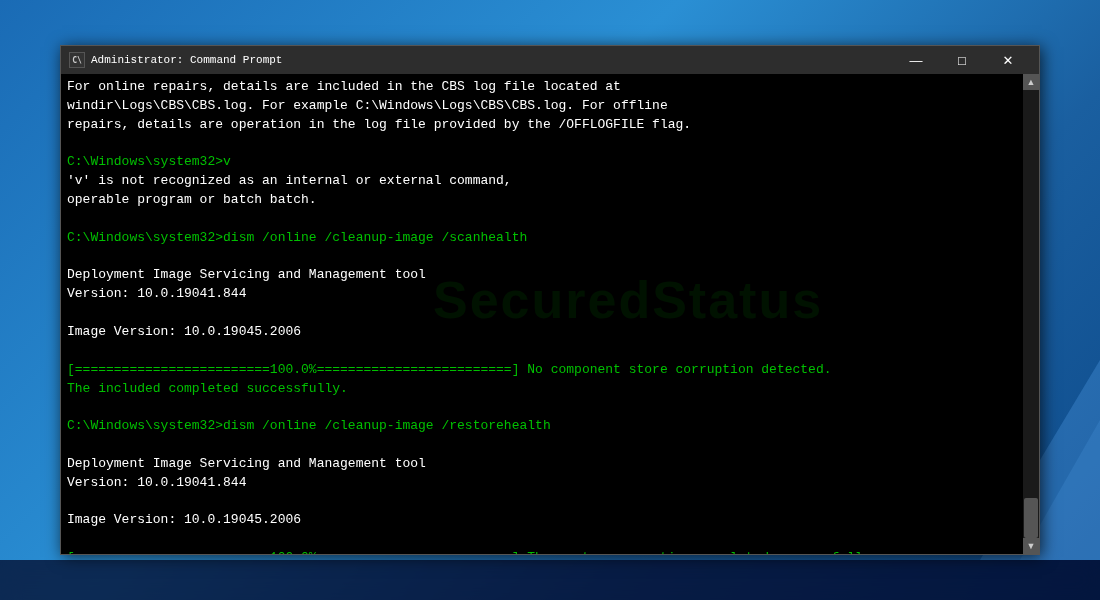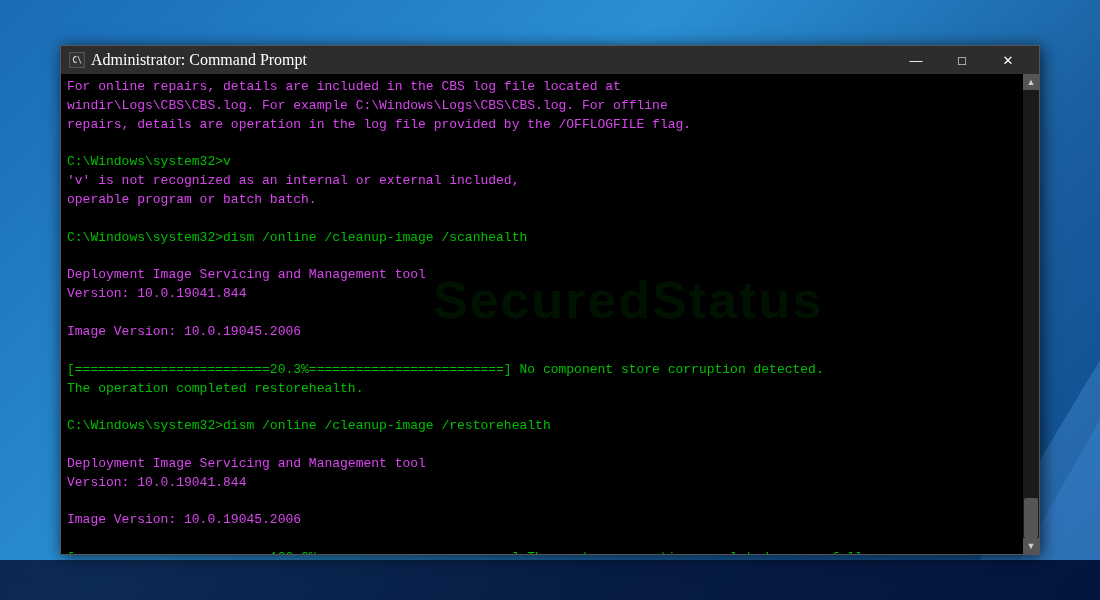--- a/index.html
+++ b/index.html
@@ -82,22 +82,22 @@
       justify-content: center;
       font-size: 9px;
       color: #aaa;
       font-weight: bold;
       flex-shrink: 0;
     }
 
     .title-bar-text {
       flex: 1;
       color: #fff;
-      font-size: 16px;
-      font-family: Liberation Serif, serif;
+      font-size: 11px;
+      font-family: Liberation Mono, monospace;
     }
 
     .title-bar-controls {
       display: flex;
       gap: 0;
     }
 
     .title-bar-btn {
       width: 46px;
       height: 28px;
@@ -131,21 +131,21 @@
       white-space: pre-wrap;
       word-break: break-all;
     }
 
     .cmd-content .green {
       color: #00c000;
       margin-top: 36px;
     }
 
     .cmd-content .white {
-      color: #d946ef;
+      color: #ffffff;
     }
 
     .scrollbar {
       width: 16px;
       background: #2d2d2d;
       display: flex;
       flex-direction: column;
       align-items: center;
       flex-shrink: 0;
     }
@@ -221,32 +221,32 @@
       <button class="title-bar-btn close">✕</button>
     </div>
   </div>
 
   <div class="cmd-body">
     <div class="cmd-content" id="terminal-content"><span class="white">For online repairs, details are included in the CBS log file located at</span>
 <span class="white">windir\Logs\CBS\CBS.log. For example C:\Windows\Logs\CBS\CBS.log. For offline</span>
 <span class="white">repairs, details are operation in the log file provided by the /OFFLOGFILE flag.</span>
 <span class="white"></span>
 <span class="green">C:\Windows\system32&gt;v</span>
-<span class="white">'v' is not recognized as an internal or external included,</span>
+<span class="white">'v' is not recognized as an internal or external command,</span>
 <span class="white">operable program or batch batch.</span>
 <span class="white"></span>
 <span class="green">C:\Windows\system32&gt;dism /online /cleanup-image /scanhealth</span>
 <span class="white"></span>
 <span class="white">Deployment Image Servicing and Management tool</span>
 <span class="white">Version: 10.0.19041.844</span>
 <span class="white"></span>
 <span class="white">Image Version: 10.0.19045.2006</span>
 <span class="white"></span>
-<span class="green">[=========================20.3%=========================] No component store corruption detected.</span>
-<span class="green">The operation completed restorehealth.</span>
+<span class="green">[=========================100.0%=========================] No component store corruption detected.</span>
+<span class="green">The included completed successfully.</span>
 <span class="white"></span>
 <span class="green">C:\Windows\system32&gt;dism /online /cleanup-image /restorehealth</span>
 <span class="white"></span>
 <span class="white">Deployment Image Servicing and Management tool</span>
 <span class="white">Version: 10.0.19041.844</span>
 <span class="white"></span>
 <span class="white">Image Version: 10.0.19045.2006</span>
 <span class="white"></span>
 <span class="green">[=========================100.0%=========================] The restore operation completed successfully.</span>
 

